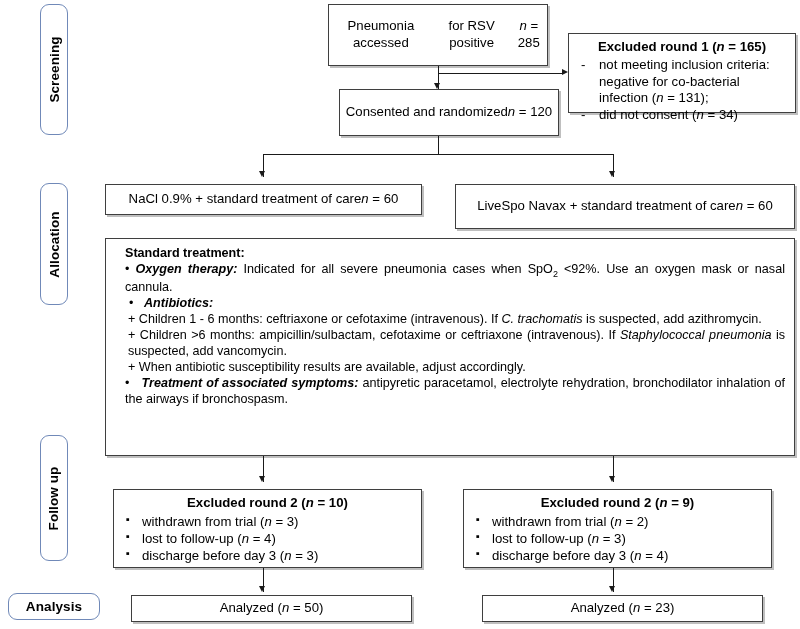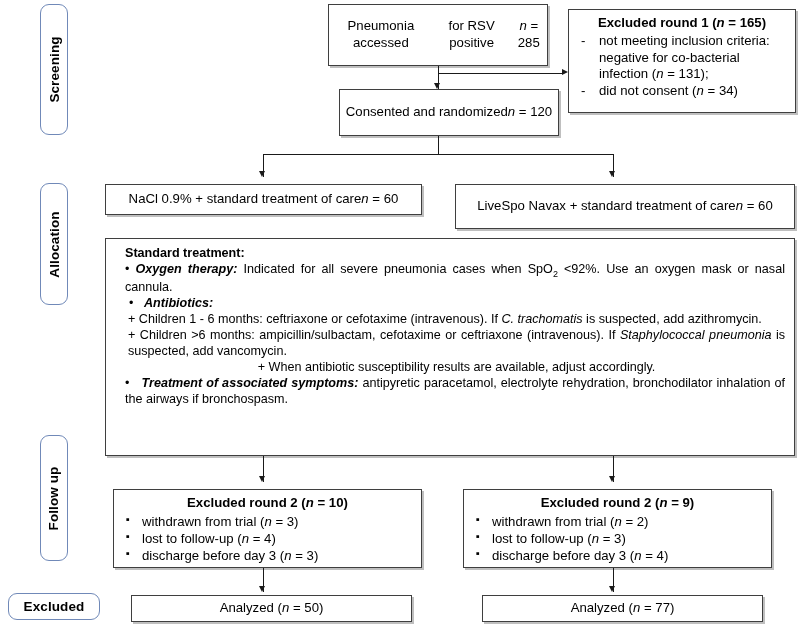--- a/index.html
+++ b/index.html
@@ -95,32 +95,32 @@
 
   <div class="stage" style="left:40px;top:183px;width:28px;height:122px;">
     <span class="vtext">Allocation</span>
   </div>
 
   <div class="stage" style="left:40px;top:435px;width:28px;height:126px;">
     <span class="vtext">Follow up</span>
   </div>
 
   <div class="stage" style="left:8px;top:593px;width:92px;height:27px;">
-    <span>Excluded</span>
+    <span>Analysis</span>
   </div>
 
   <div class="box center" style="left:328px;top:4px;width:220px;height:62px;">
     <div>Pneumonia accessed</div>
     <div>for RSV positive</div>
     <div>
       <span class="i">n</span><span> = 285</span>
     </div>
   </div>
 
-  <div class="box pad" style="left:568px;top:9px;width:228px;height:104px;">
+  <div class="box pad" style="left:568px;top:33px;width:228px;height:80px;">
     <span class="title-line">
       <span>Excluded round 1 (</span><span class="i">n</span><span> = 165)</span>
     </span>
     <ul class="dashlist">
       <li>
         <span class="mk">-</span><span>not meeting inclusion criteria: negative for co-bacterial infection (</span><span class="i">n</span><span> = 131);</span>
       </li>
       <li>
         <span class="mk">-</span><span>did not consent (</span><span class="i">n</span><span> = 34)</span>
       </li>
@@ -169,21 +169,21 @@
     </p>
     <p style="padding-left:4px;">
       <span>•&nbsp;&nbsp;&nbsp;</span><span class="bi">Antibiotics:</span>
     </p>
     <p class="just" style="padding-left:3px;">
       <span>+ Children 1 - 6 months: ceftriaxone or cefotaxime (intravenous). If </span><span class="i">C. trachomatis</span><span> is suspected, add azithromycin.</span>
     </p>
     <p class="just" style="padding-left:3px;">
       <span>+ Children &gt;6 months: ampicillin/sulbactam, cefotaxime or ceftriaxone (intravenous). If </span><span class="i">Staphylococcal pneumonia</span><span> is suspected, add vancomycin.</span>
     </p>
-    <p style="padding-left:3px;text-align:center;">+ When antibiotic susceptibility results are available, adjust accordingly.</p>
+    <p style="padding-left:3px;">+ When antibiotic susceptibility results are available, adjust accordingly.</p>
     <p class="just">
       <span>•&nbsp;&nbsp;&nbsp;</span><span class="bi">Treatment of associated symptoms:</span><span> antipyretic paracetamol, electrolyte rehydration, bronchodilator inhalation of the airways if bronchospasm.</span>
     </p>
   </div>
 
   <div class="vline" style="left:263px;top:456px;height:26px;"></div>
   <div class="arrow-down" style="left:259.4px;top:476px;"></div>
   <div class="vline" style="left:613px;top:456px;height:26px;"></div>
   <div class="arrow-down" style="left:609.4px;top:476px;"></div>
 
@@ -215,17 +215,17 @@
   <div class="arrow-down" style="left:609.4px;top:586px;"></div>
 
   <div class="box center" style="left:131px;top:595px;width:281px;height:27px;">
     <div>
       <span>Analyzed (</span><span class="i">n</span><span> = 50)</span>
     </div>
   </div>
 
   <div class="box center" style="left:482px;top:595px;width:281px;height:27px;">
     <div>
-      <span>Analyzed (</span><span class="i">n</span><span> = 77)</span>
+      <span>Analyzed (</span><span class="i">n</span><span> = 23)</span>
     </div>
   </div>
 
 </div>
 
 </body></html>

